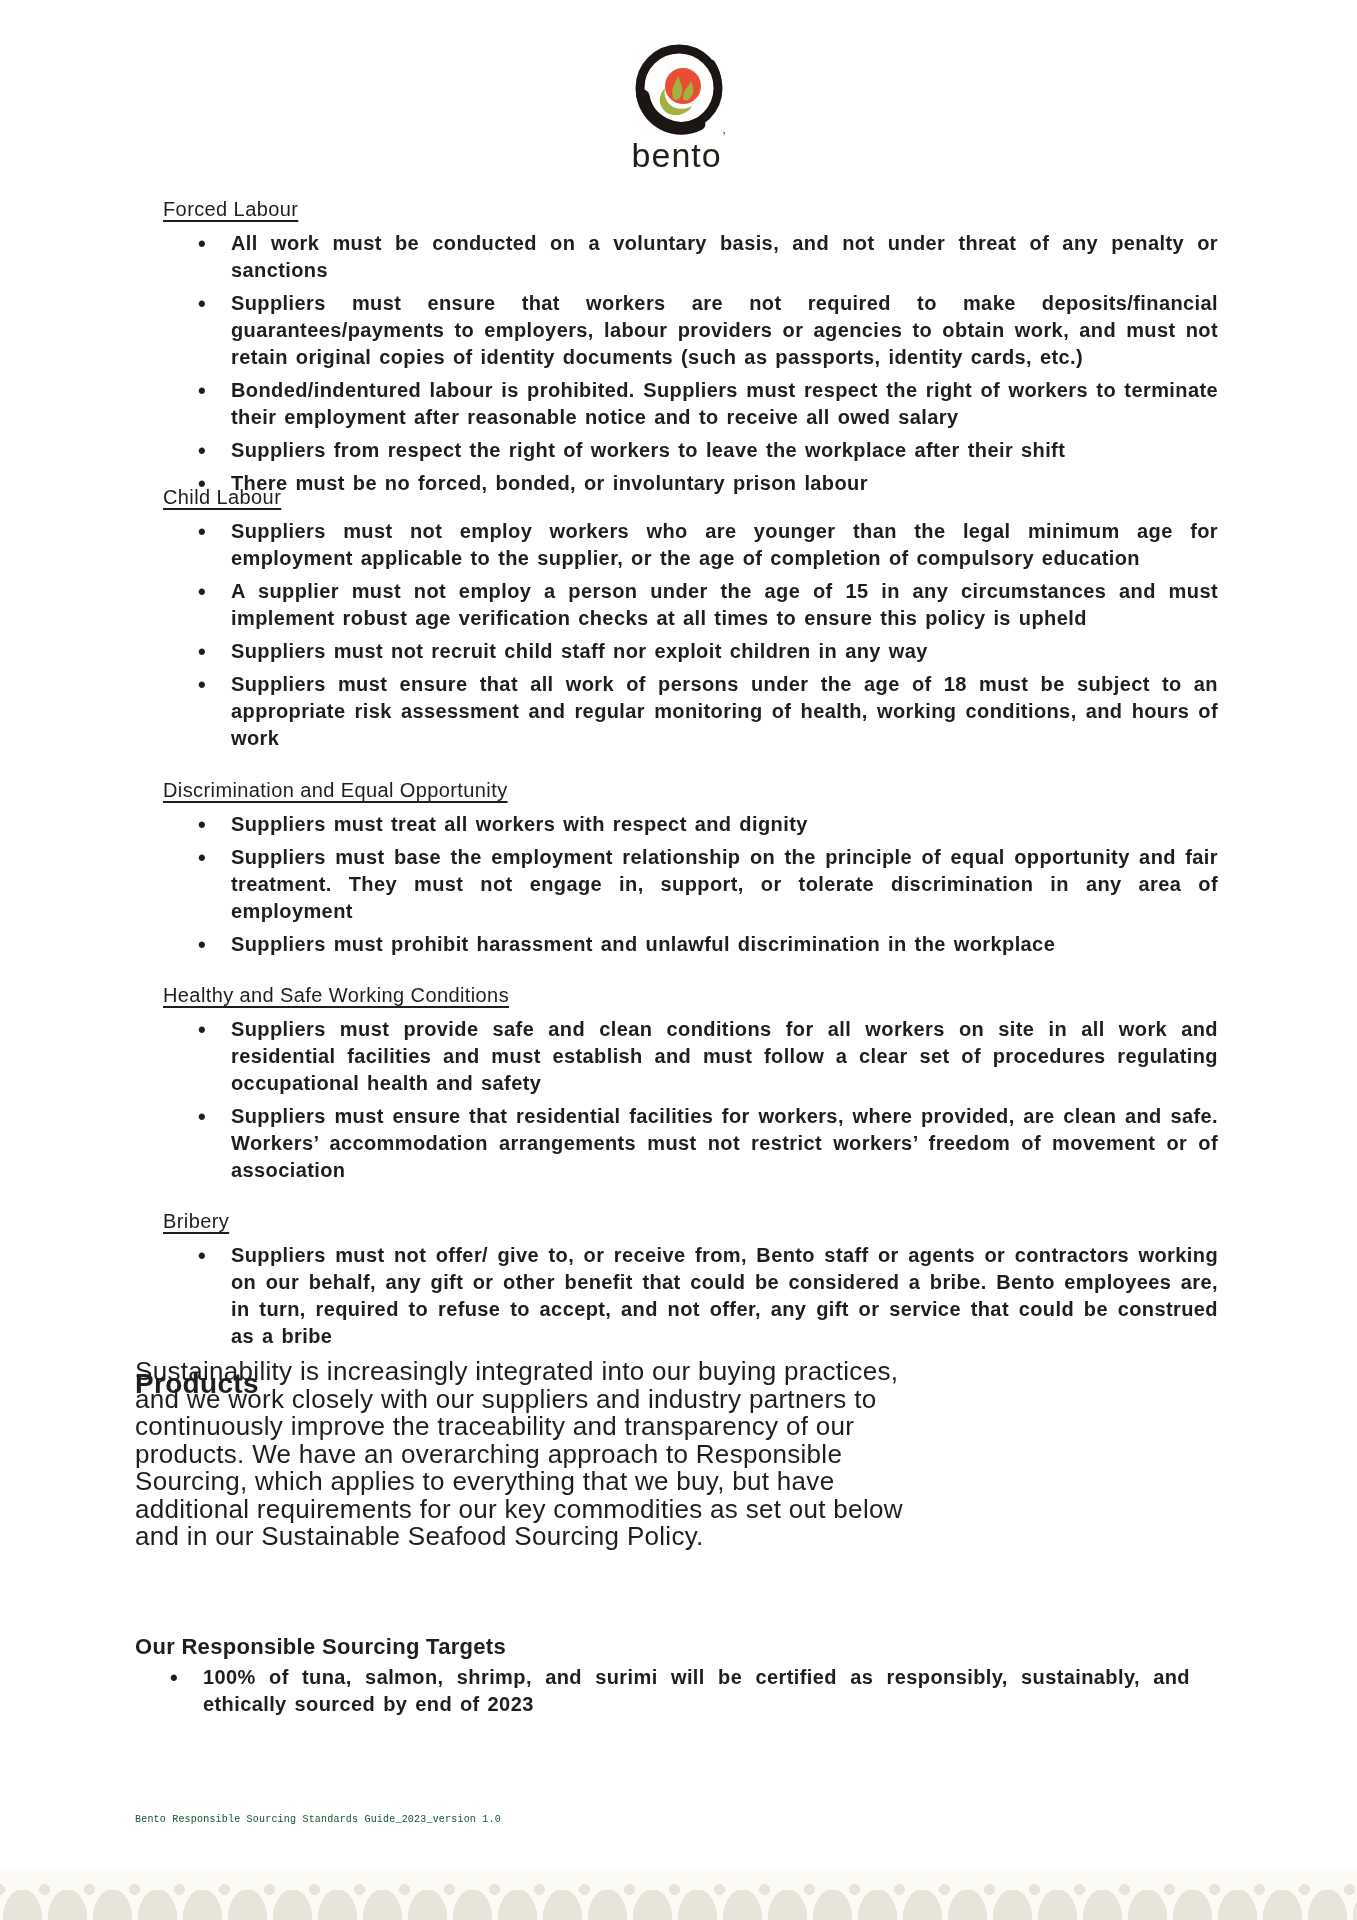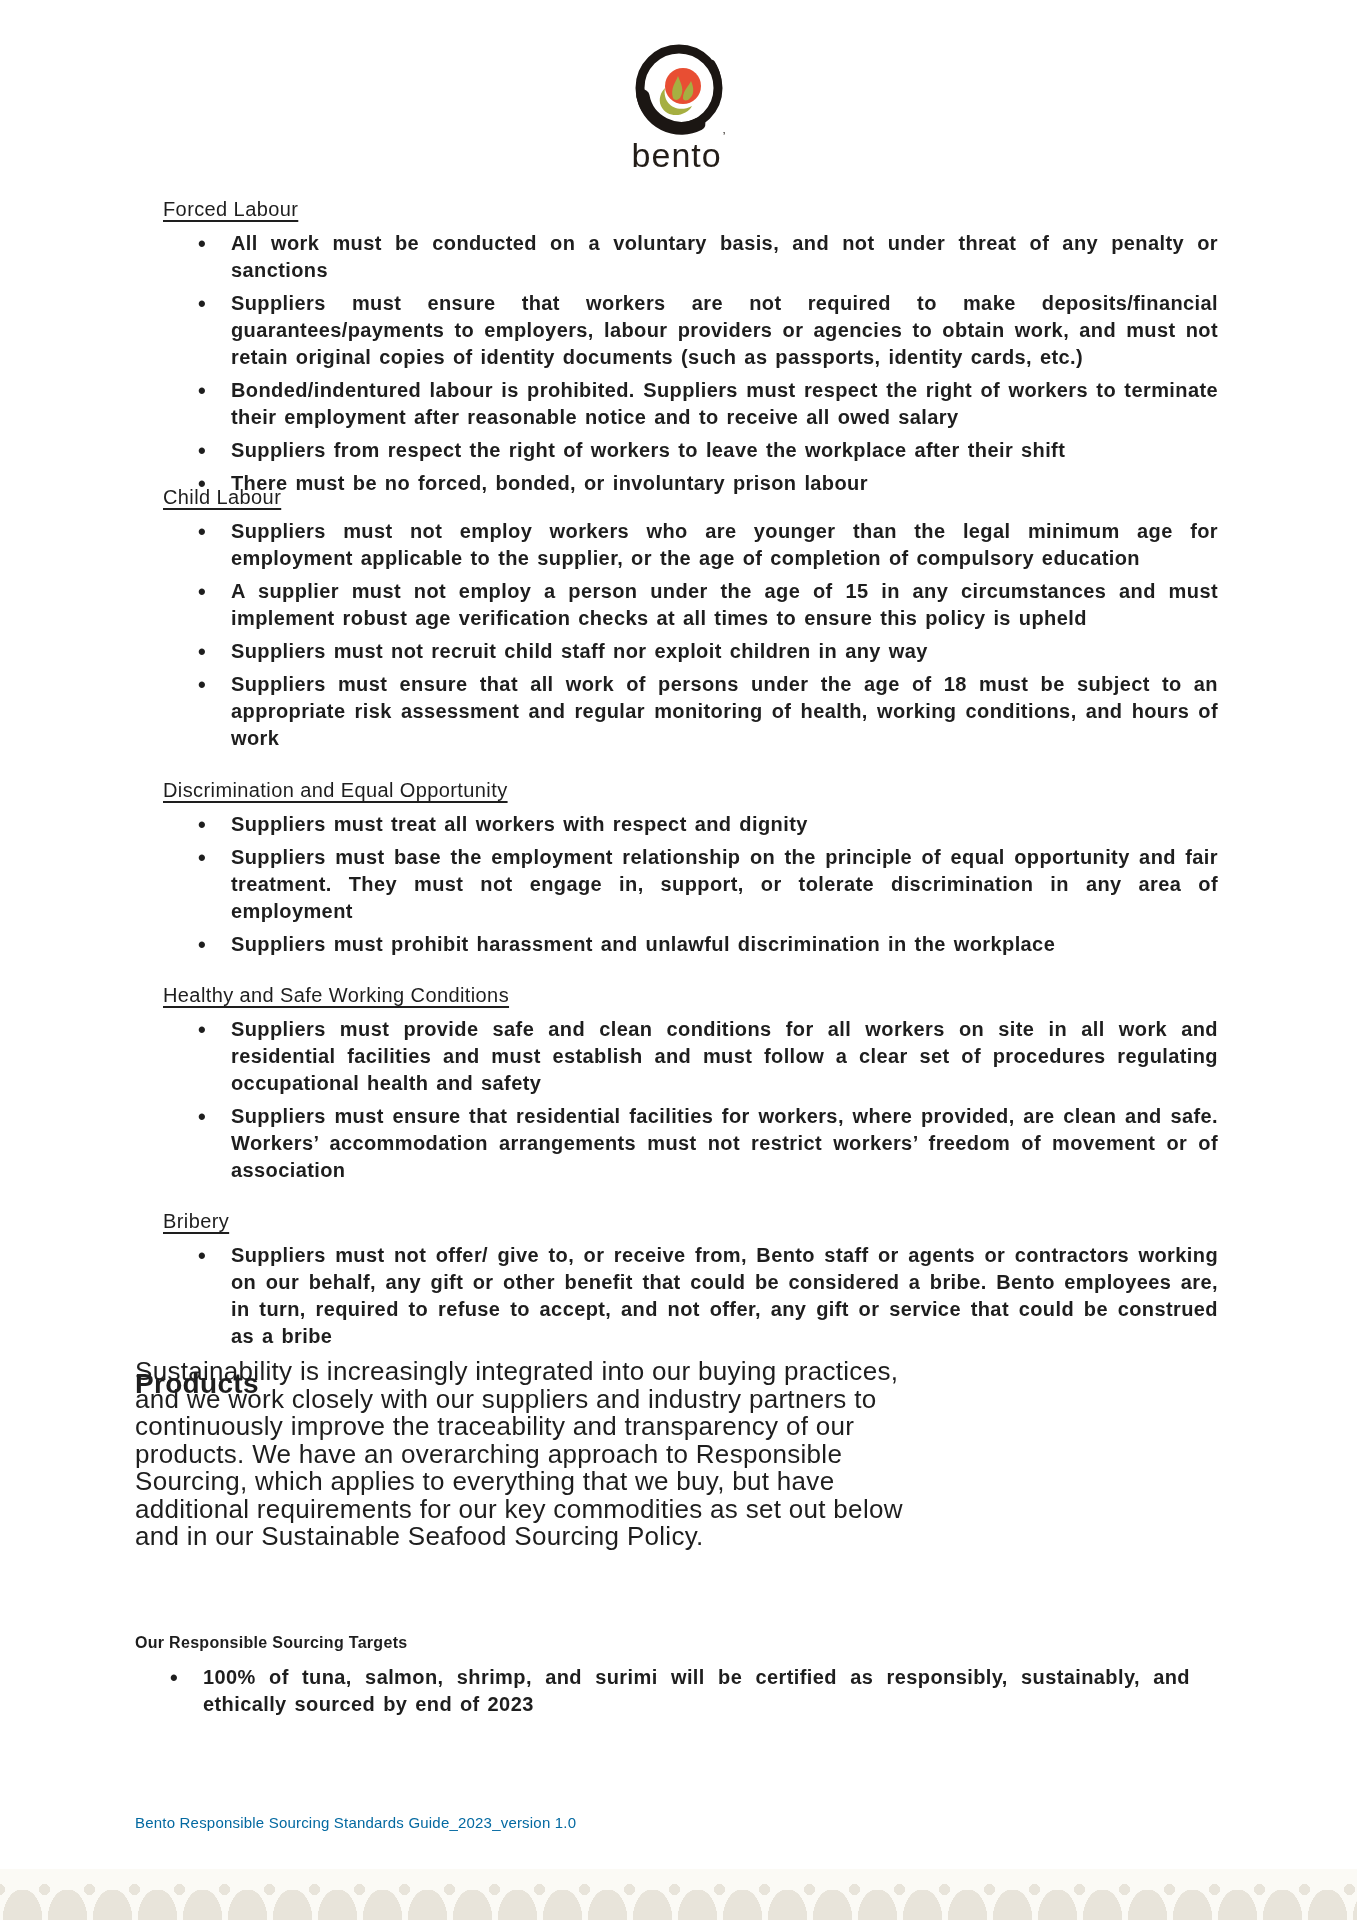--- a/index.html
+++ b/index.html
@@ -82,34 +82,35 @@
   .para{
     top:1358px;
     width:800px;
     font-size:26px;
     line-height:27.5px;
     letter-spacing:0.3px;
     margin:0;
   }
   .targets-h{
     top:1634px;
-    font-size:16px;
+    font-size:22px;
     font-weight:bold;
     margin:0;
     letter-spacing:0.3px;
   }
   .targets-list{top:1664px;}
   
   .footer{
     position:absolute;
     left:135px;
     top:1814px;
-    font-size:15px;
+    font-size:10px;
     letter-spacing:0.2px;
-    color:#0369a1;
+    color:#14532d;
+    font-family:Liberation Mono, monospace;
   }
   
   .band{
     position:absolute;
     left:0;right:0;bottom:0;
     height:51px;
     background:#fbfaf5;
   }
   .band::before{ 
     content:"";

